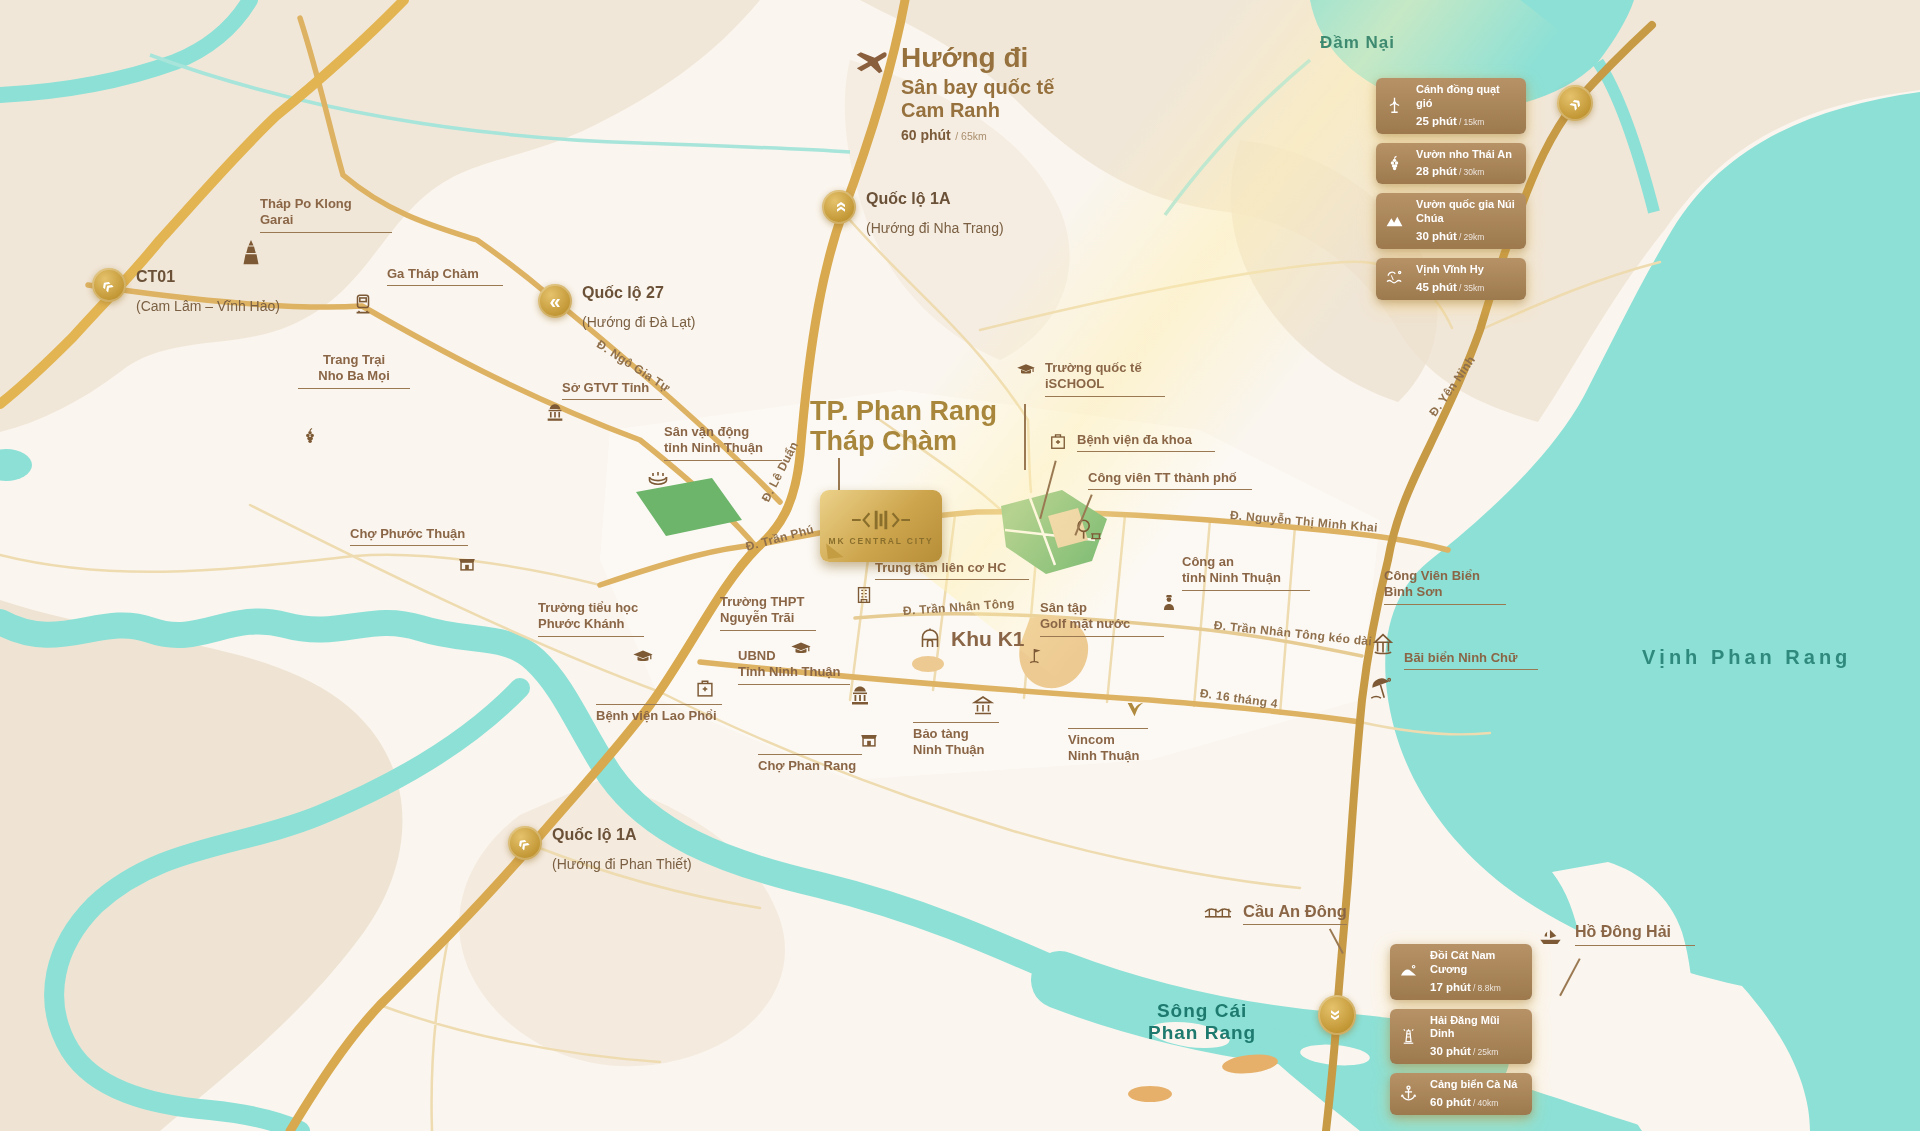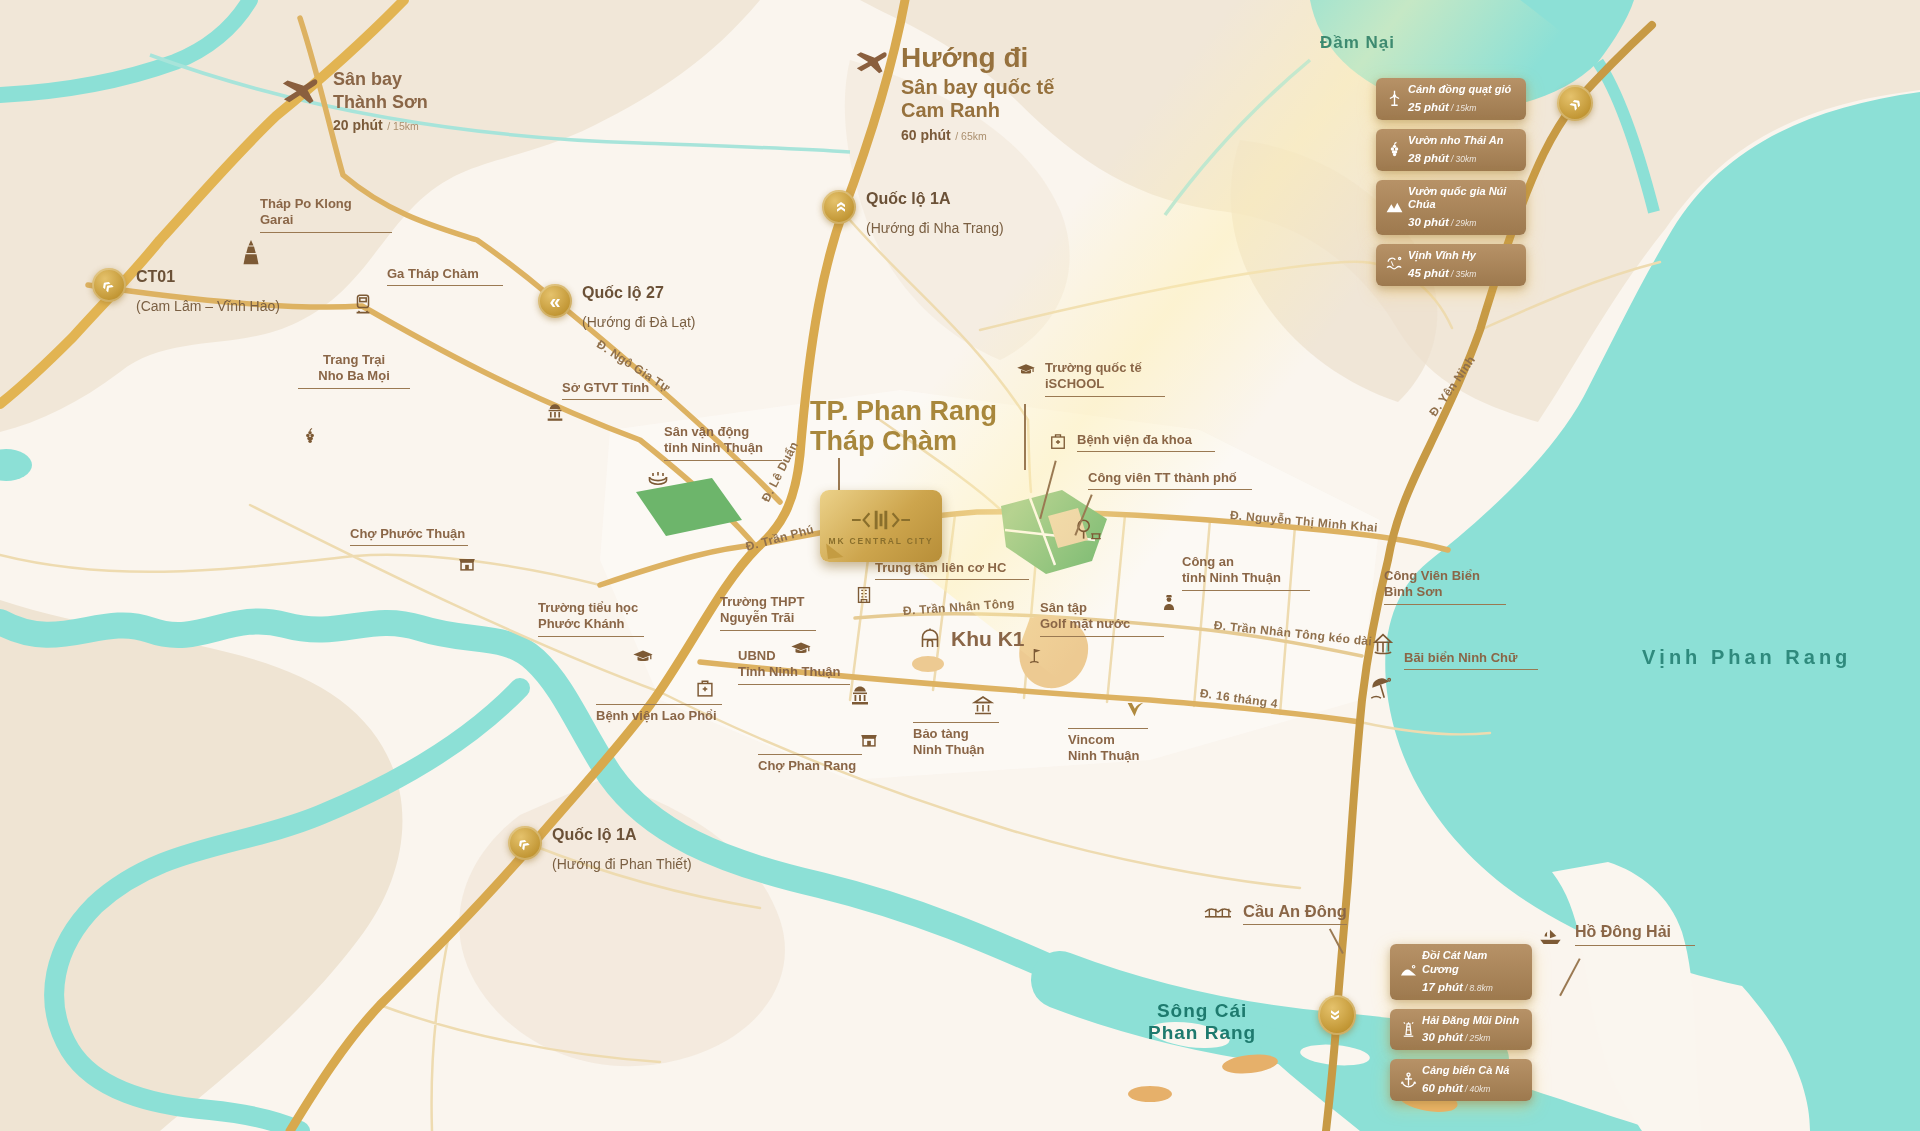--- a/index.html
+++ b/index.html
@@ -21,24 +21,24 @@
         transform-origin:0 50%;z-index:4;letter-spacing:.3px;}
   .hw{position:absolute;display:flex;gap:10px;z-index:6;align-items:flex-start;}
   .cir{width:34px;height:34px;border-radius:50%;flex:0 0 auto;
        background:radial-gradient(circle at 38% 32%,#e5c26c,#bf9330 72%);
        display:flex;align-items:center;justify-content:center;
        box-shadow:0 2px 6px rgba(150,110,30,.45),0 0 0 2px rgba(255,255,255,.25) inset;}
   .cir span{color:#fff;font-weight:700;font-size:20px;line-height:1;display:block;}
   .hwt .n{font-weight:700;font-size:16px;color:#6b5137;}
   .hwt .s{font-size:14px;color:#7a5f42;margin-top:12px;}
   .dest{position:absolute;display:flex;flex-direction:column;gap:9px;z-index:7;}
-  .db{width:150px;min-height:36px;border-radius:6px;display:flex;align-items:center;gap:4px;
+  .db{width:150px;min-height:36px;border-radius:6px;display:flex;align-items:center;gap:12px;
       padding:5px 9px;box-sizing:border-box;color:#fff;
       background:linear-gradient(180deg,#b79267,#9d794e);
-      box-shadow:0 3px 9px rgba(120,90,40,.35),0 6px 18px rgba(255,205,90,.4);font-style:italic;}
+      box-shadow:0 3px 9px rgba(120,90,40,.35),0 6px 18px rgba(255,205,90,.4);}
   .db .ic{color:#fff;flex:0 0 auto;}
   .db .n{font-size:11px;font-weight:700;line-height:1.25;}
   .db .t{font-size:11.5px;font-weight:700;}
   .db .d{font-size:8.5px;opacity:.8;font-weight:400;margin-left:2px;}
   .sea{position:absolute;color:#2f8a7d;font-weight:700;z-index:4;white-space:pre-line;}
   .city{position:absolute;color:#a8873c;font-weight:700;font-size:27px;line-height:1.12;z-index:6;}
   .plq{position:absolute;width:122px;height:72px;border-radius:9px;z-index:8;
        background:linear-gradient(135deg,#ecd28a,#cda54d 55%,#b78e38);
        box-shadow:0 5px 12px rgba(130,95,25,.45);
        display:flex;flex-direction:column;align-items:center;justify-content:center;gap:3px;}
@@ -276,32 +276,20 @@
       </svg>
     </span>
     <span class="pn">MK CENTRAL CITY</span>
   </div>
 
   <div class="sea" style="left:1320px;top:33px;font-size:17px;letter-spacing:1px;color:#3d8a70">Đầm Nại</div>
   <div class="sea" style="left:1642px;top:646px;font-size:20px;letter-spacing:4px">Vịnh Phan Rang</div>
   <div class="sea" style="left:1148px;top:1000px;font-size:19px;letter-spacing:1px;color:#1e7a6e;text-align:center">Sông Cái
 Phan Rang</div>
 
-  <div class="poi rowf" style="left:278px;top:68px">
-    <span class="ic" style="color:#8a5f3e;transform:rotate(-18deg)">
-        <svg width="46" height="46">
-          <use href="#i-plane"></use>
-        </svg>
-      </span>
-    <div>
-      <div class="nm" style="font-size:18px">Sân bay
-Thành Sơn</div>
-      <div style="margin-top:3px"><span class="time">20 phút</span> <span class="dist">/ 15km</span></div>
-    </div>
-  </div>
 
   <div class="poi rowf" style="left:852px;top:42px">
     <span class="ic" style="color:#8a5f3e;transform:rotate(-15deg)">
         <svg width="40" height="40">
           <use href="#i-plane"></use>
         </svg>
       </span>
     <div style="color:#96713d">
       <div style="font-size:28px;font-weight:700">Hướng đi</div>
       <div style="font-size:20px;font-weight:700;margin-top:2px">Sân bay quốc tế</div>

